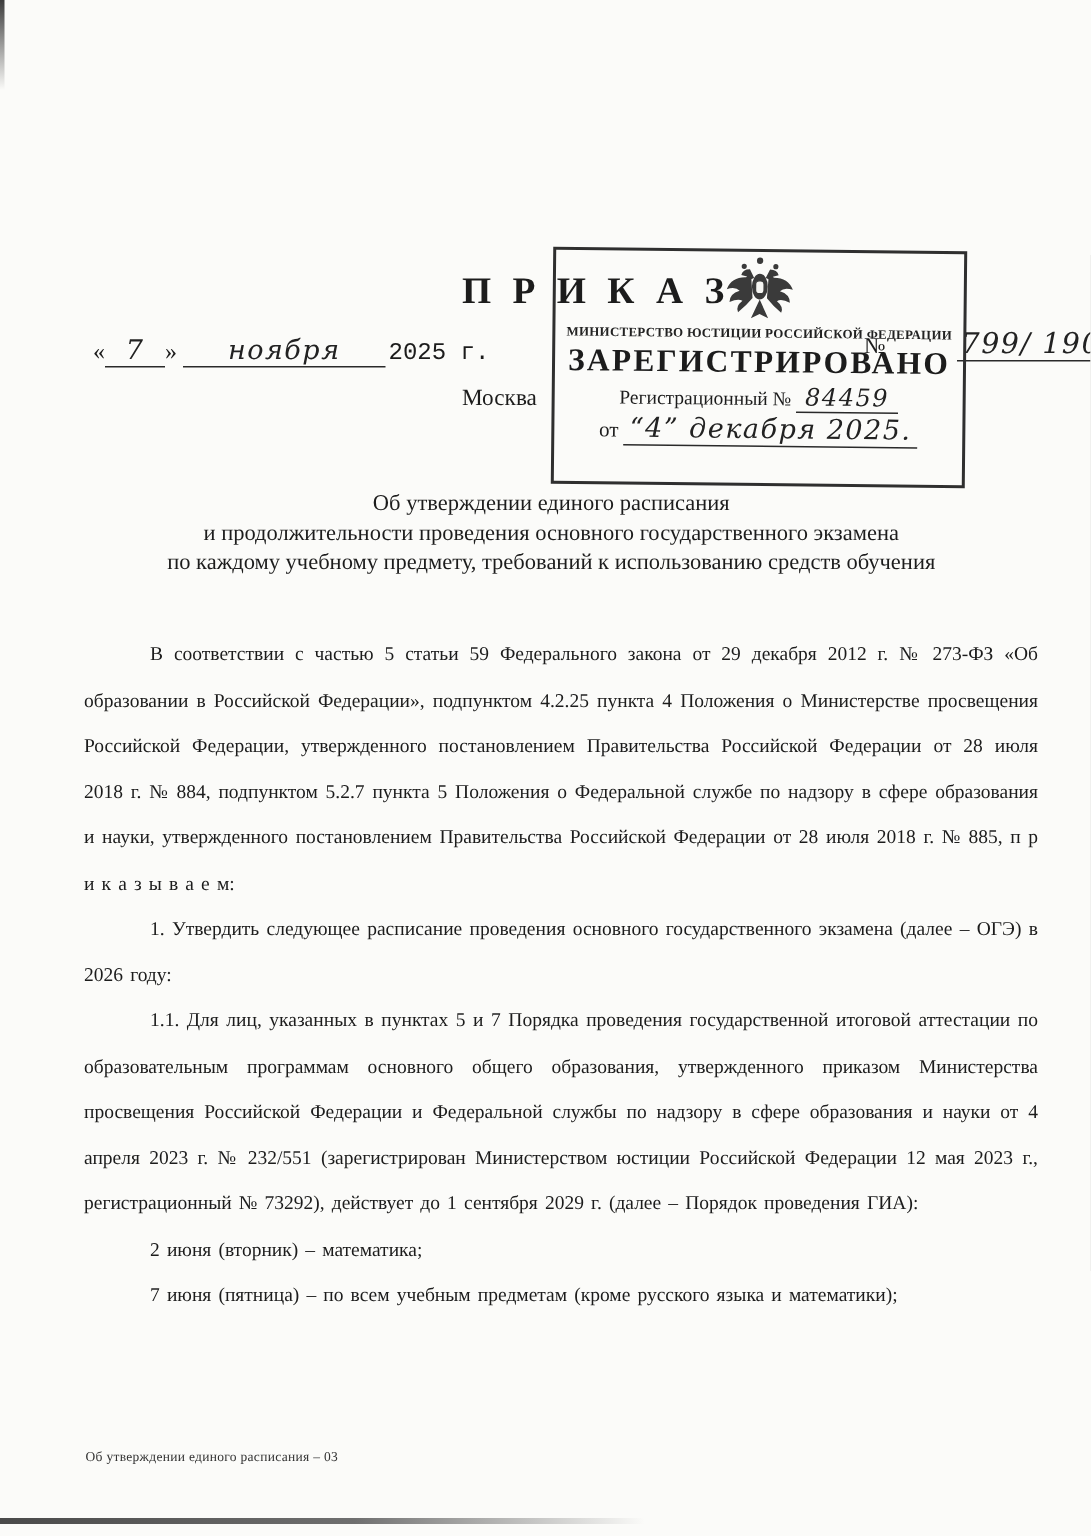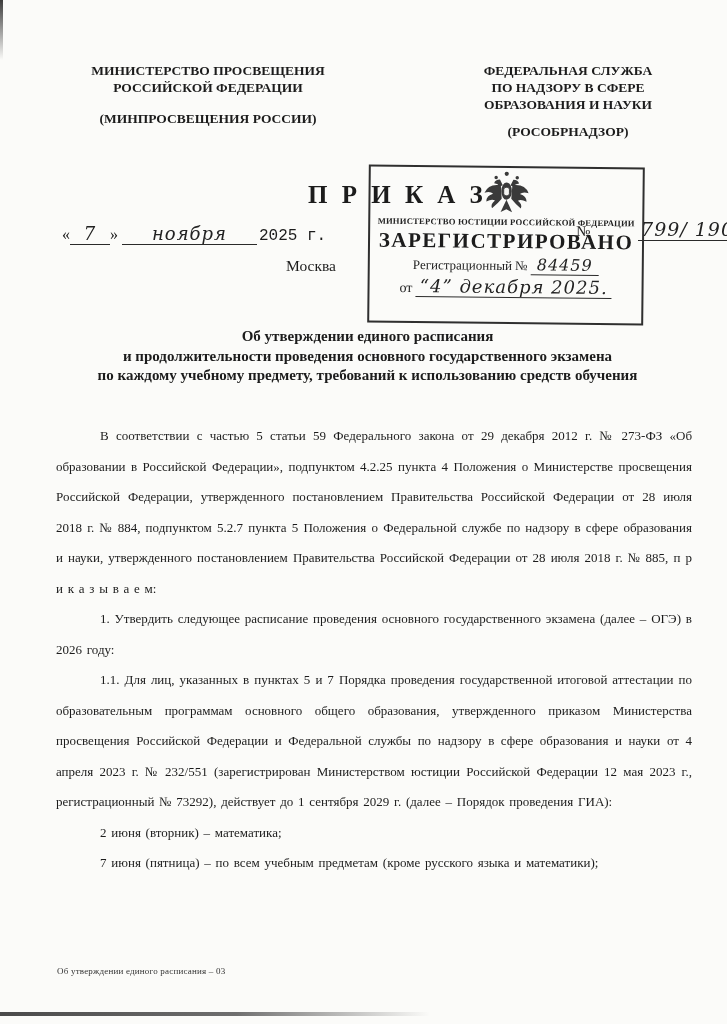--- a/index.html
+++ b/index.html
@@ -29,69 +29,56 @@
 
   
   .date-line{position:absolute;top:223px;left:62px;font-size:16px;white-space:nowrap;}
   .fill{display:inline-block;border-bottom:1.4px solid #2a2a2a;text-align:center;vertical-align:baseline;}
   .fill-day{min-width:40px;}
   .fill-month{min-width:135px;}
   .hw{font-family:"DejaVu Serif", serif;font-style:italic;letter-spacing:1px;color:#222;}
   .date-line .hw{font-size:18px;}
   .date-line .year{margin-left:2px;font-family:Liberation Mono, monospace;}
 
-  .city{position:absolute;top:257px;left:286px;font-size:15.5px;}
+  .city{position:absolute;top:257px;left:308px;font-size:15.5px;}
 
   
   .order-number{position:absolute;top:218px;left:576px;font-size:15px;white-space:nowrap;z-index:1;}
   .order-number .hw{font-size:19px;border-bottom:1.4px solid #2a2a2a;padding:0 3px;margin-left:44px;}
 
   
   .stamp{position:absolute;left:368px;top:166px;width:276px;height:158px;
     border:2px solid #2f2f2f;transform:rotate(0.6deg);z-index:2;
     display:flex;flex-direction:column;align-items:center;box-sizing:border-box;}
   .stamp-eagle{margin-top:2px;}
   .stamp-authority{font-size:8.6px;font-weight:bold;white-space:nowrap;letter-spacing:0.2px;margin-top:1px;color:#222;}
   .stamp-status{font-size:21px;font-weight:bold;letter-spacing:1.5px;margin-top:2px;white-space:nowrap;}
   .stamp-reg{font-size:13px;margin-top:1px;white-space:nowrap;}
   .stamp-reg .hw{font-size:16px;border-bottom:1.4px solid #2a2a2a;padding:0 6px;}
   .stamp-date{font-size:14px;margin-top:2px;white-space:nowrap;}
   .stamp-date .hw{font-size:18px;border-bottom:1.4px solid #2a2a2a;padding:0 4px;}
 
   
-  .title{position:absolute;top:327px;left:28px;right:20px;text-align:center;font-weight:bold;
+  .title{position:absolute;top:327px;left:28px;right:20px;text-align:center;font-weight:normal;
     font-size:15px;line-height:19.5px;z-index:3;}
 
   
   .body{position:absolute;top:421px;left:56px;width:636px;font-size:13px;line-height:30.5px;
     text-align:justify;}
   .body p{margin:0;text-indent:44px;word-spacing:1.5px;}
 
   .footer{position:absolute;top:966px;left:57px;font-size:9px;letter-spacing:0.2px;color:#333;}
 </style>
 </head>
 <body>
 
 <div class="page">
 
   <div class="edge-artifact-left"></div>
 
-  <div class="letterhead">
-    <div class="lh-col lh-left">
-      <div class="lh-line">МИНИСТЕРСТВО ПРОСВЕЩЕНИЯ</div>
-      <div class="lh-line">РОССИЙСКОЙ ФЕДЕРАЦИИ</div>
-      <div class="lh-abbr">(МИНПРОСВЕЩЕНИЯ РОССИИ)</div>
-    </div>
-    <div class="lh-col lh-right">
-      <div class="lh-line">ФЕДЕРАЛЬНАЯ СЛУЖБА</div>
-      <div class="lh-line">ПО НАДЗОРУ В СФЕРЕ</div>
-      <div class="lh-line">ОБРАЗОВАНИЯ И НАУКИ</div>
-      <div class="lh-abbr">(РОСОБРНАДЗОР)</div>
-    </div>
-  </div>
 
   <div class="prikaz">П Р И К А З</div>
 
   <div class="date-line">
     <span>«</span><span class="fill fill-day"><span class="hw">7</span></span><span>»</span>
     <span class="fill fill-month"><span class="hw">ноября</span></span><span class="year">2025 г.</span>
   </div>
 
   <div class="city">Москва</div>
 

